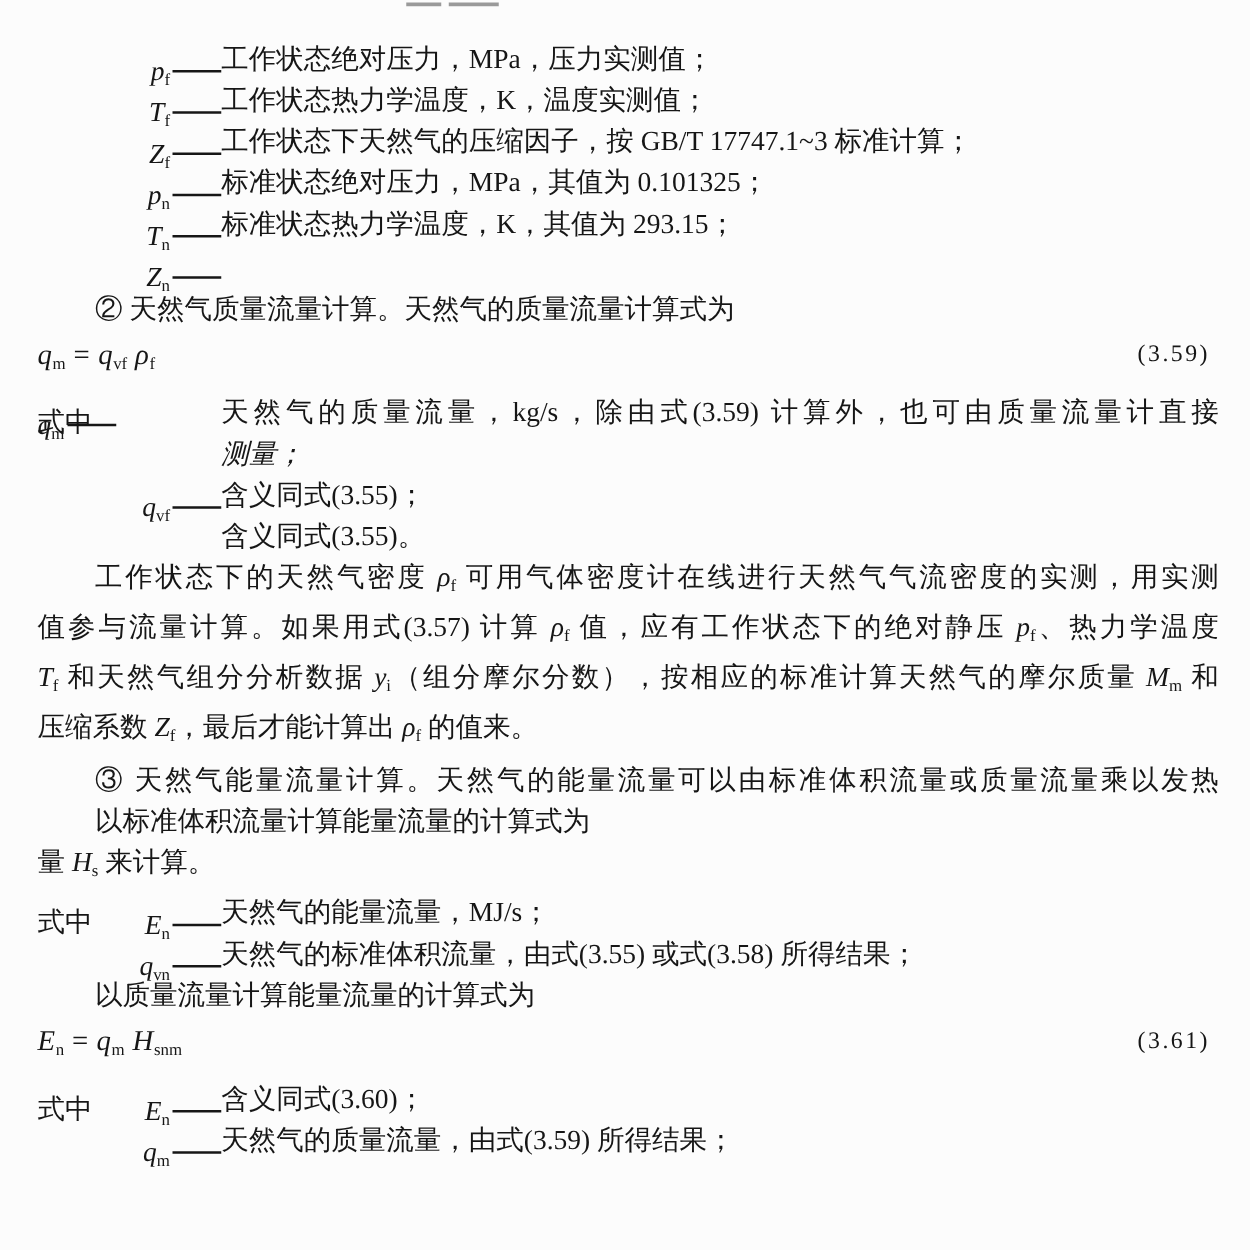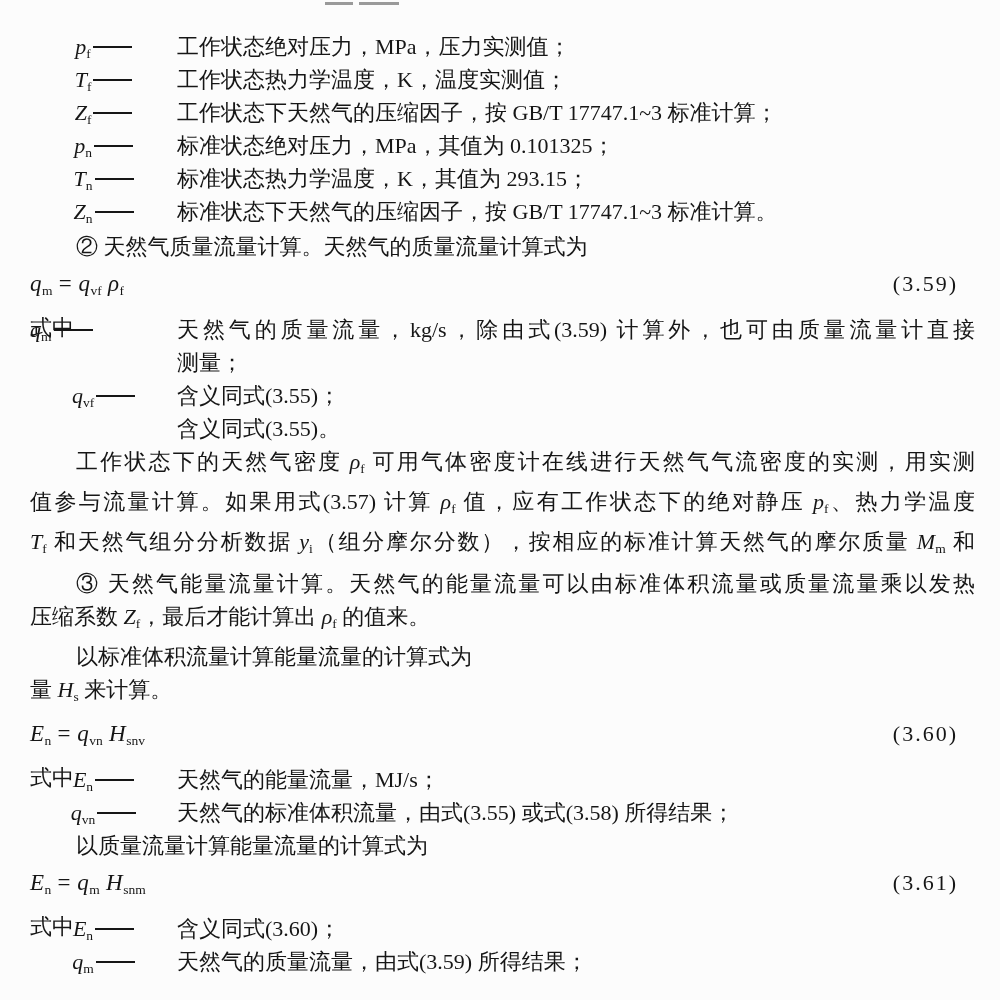--- a/index.html
+++ b/index.html
@@ -17,62 +17,61 @@
 
   .line{position:relative;line-height:33px;min-height:33px;white-space:pre-wrap;}
   .head{margin-top:2px;}
   .ind{text-indent:46px;}
   .para{}
   .full{text-align:justify;text-align-last:justify;}
   .full .text{text-align:justify;text-align-last:justify;}
 
   .def{padding-left:147px;}
   .def .text{display:block;}
-  .symwrap{position:absolute;left:0;top:0;width:147px;text-align:center;white-space:nowrap;text-indent:0;}
+  .symwrap{position:absolute;left:0;top:10px;width:147px;text-align:right;white-space:nowrap;text-indent:0;}
   .prefix{position:absolute;left:0;top:0;font-family:Liberation Mono, monospace;}
   .dashline{display:inline-block;width:39px;height:2px;background:currentColor;vertical-align:6px;margin-left:2px;}
-  .cont{padding-left:147px;}
+  .cont{padding-left:147px;font-style:italic;}
 
   .eq{text-align:left;margin:4px 0 6px 0;}
   .eqbody{font-size:23px;letter-spacing:.5px;}
-  .eqnum{position:absolute;right:17px;top:0;letter-spacing:2px;font-size:22px;}
+  .eqnum{position:absolute;right:7px;top:0;letter-spacing:2px;font-size:19px;}
 
   .it{font-style:italic;}
   .sub{font-size:13.5px;vertical-align:-4px;font-style:normal;letter-spacing:0;}
   .sup{font-size:13.5px;vertical-align:8px;font-style:normal;letter-spacing:0;}
 </style>
 </head>
 <body>
 
 <div class="page">
   <div class="artifact">
       <i class="a"></i>
       <i class="b"></i>
     </div>
   <div id="content">
       <div class="line def"><span class="symwrap"><span class="seg it">p</span><span class="seg sub">f</span><span class="dashline"></span></span><span class="text"><span class="seg">工作状态绝对压力，MPa，压力实测值；</span></span></div>
       <div class="line def"><span class="symwrap"><span class="seg it">T</span><span class="seg sub">f</span><span class="dashline"></span></span><span class="text"><span class="seg">工作状态热力学温度，K，温度实测值；</span></span></div>
       <div class="line def"><span class="symwrap"><span class="seg it">Z</span><span class="seg sub">f</span><span class="dashline"></span></span><span class="text"><span class="seg">工作状态下天然气的压缩因子，按 GB/T 17747.1~3 标准计算；</span></span></div>
       <div class="line def"><span class="symwrap"><span class="seg it">p</span><span class="seg sub">n</span><span class="dashline"></span></span><span class="text"><span class="seg">标准状态绝对压力，MPa，其值为 0.101325；</span></span></div>
       <div class="line def"><span class="symwrap"><span class="seg it">T</span><span class="seg sub">n</span><span class="dashline"></span></span><span class="text"><span class="seg">标准状态热力学温度，K，其值为 293.15；</span></span></div>
-      <div class="line def"><span class="symwrap"><span class="seg it">Z</span><span class="seg sub">n</span><span class="dashline"></span></span><span class="text"><span class="seg">标准状态下天然气的压缩因子，按 GB/T 17747.1~3 标准计算。</span></span></div>
+      <div class="line def"><span class="symwrap"><span class="seg it">Z</span><span class="seg sub">n</span><span class="dashline"></span></span></div>
       <div class="line head ind"><span class="seg">② 天然气质量流量计算。天然气的质量流量计算式为</span></div>
       <div class="line eq"><span class="eqbody"><span class="seg it">q</span><span class="seg sub">m</span><span class="seg"> = </span><span class="seg it">q</span><span class="seg sub">vf</span><span class="seg"> </span><span class="seg it">ρ</span><span class="seg sub">f</span></span><span class="eqnum">(3.59)</span></div>
       <div class="line def full"><span class="symwrap"><span class="prefix">式中</span><span class="seg it">q</span><span class="seg sub">m</span><span class="dashline"></span></span><span class="text"><span class="seg">天然气的质量流量，kg/s，除由式(3.59) 计算外，也可由质量流量计直接</span></span></div>
       <div class="line cont"><span class="seg">测量；</span></div>
       <div class="line def"><span class="symwrap"><span class="seg it">q</span><span class="seg sub">vf</span><span class="dashline"></span></span><span class="text"><span class="seg">含义同式(3.55)；</span></span></div>
       <div class="line def"><span class="text"><span class="seg">含义同式(3.55)。</span></span></div>
       <div class="line para ind full"><span class="seg">工作状态下的天然气密度 </span><span class="seg it">ρ</span><span class="seg sub">f</span><span class="seg"> 可用气体密度计在线进行天然气气流密度的实测，用实测</span></div>
       <div class="line para full"><span class="seg">值参与流量计算。如果用式(3.57) 计算 </span><span class="seg it">ρ</span><span class="seg sub">f</span><span class="seg"> 值，应有工作状态下的绝对静压 </span><span class="seg it">p</span><span class="seg sub">f</span><span class="seg">、热力学温度</span></div>
       <div class="line para full"><span class="seg it">T</span><span class="seg sub">f</span><span class="seg"> 和天然气组分分析数据 </span><span class="seg it">y</span><span class="seg sub">i</span><span class="seg">（组分摩尔分数），按相应的标准计算天然气的摩尔质量 </span><span class="seg it">M</span><span class="seg sub">m</span><span class="seg"> 和</span></div>
+      <div class="line para"><span class="seg">压缩系数 </span><span class="seg it">Z</span><span class="seg sub">f</span><span class="seg">，最后才能计算出 </span><span class="seg it">ρ</span><span class="seg sub">f</span><span class="seg"> 的值来。</span></div>
       <div class="line head ind full"><span class="seg">③ 天然气能量流量计算。天然气的能量流量可以由标准体积流量或质量流量乘以发热</span></div>
-      <div class="line para"><span class="seg">压缩系数 </span><span class="seg it">Z</span><span class="seg sub">f</span><span class="seg">，最后才能计算出 </span><span class="seg it">ρ</span><span class="seg sub">f</span><span class="seg"> 的值来。</span></div>
       <div class="line para ind"><span class="seg">以标准体积流量计算能量流量的计算式为</span></div>
       <div class="line para"><span class="seg">量 </span><span class="seg it">H</span><span class="seg sub">s</span><span class="seg"> 来计算。</span></div>
-      <div class="line eq"><span class="eqbody"><span class="seg it">E</span><span class="seg sub">n</span><span class="seg"> = </span><span class="seg it">q</span><span class="seg sub">vn</span><span class="seg"> </span><span class="seg it">H</span><span class="seg sub">snv</span></span><span class="eqnum">(3.60)</span></div>
       <div class="line def"><span class="symwrap"><span class="prefix">式中</span><span class="seg it">E</span><span class="seg sub">n</span><span class="dashline"></span></span><span class="text"><span class="seg">天然气的能量流量，MJ/s；</span></span></div>
       <div class="line def"><span class="symwrap"><span class="seg it">q</span><span class="seg sub">vn</span><span class="dashline"></span></span><span class="text"><span class="seg">天然气的标准体积流量，由式(3.55) 或式(3.58) 所得结果；</span></span></div>
       <div class="line para ind"><span class="seg">以质量流量计算能量流量的计算式为</span></div>
       <div class="line eq"><span class="eqbody"><span class="seg it">E</span><span class="seg sub">n</span><span class="seg"> = </span><span class="seg it">q</span><span class="seg sub">m</span><span class="seg"> </span><span class="seg it">H</span><span class="seg sub">snm</span></span><span class="eqnum">(3.61)</span></div>
       <div class="line def"><span class="symwrap"><span class="prefix">式中</span><span class="seg it">E</span><span class="seg sub">n</span><span class="dashline"></span></span><span class="text"><span class="seg">含义同式(3.60)；</span></span></div>
       <div class="line def"><span class="symwrap"><span class="seg it">q</span><span class="seg sub">m</span><span class="dashline"></span></span><span class="text"><span class="seg">天然气的质量流量，由式(3.59) 所得结果；</span></span></div>
     </div>
 </div>
 
 </body></html>

